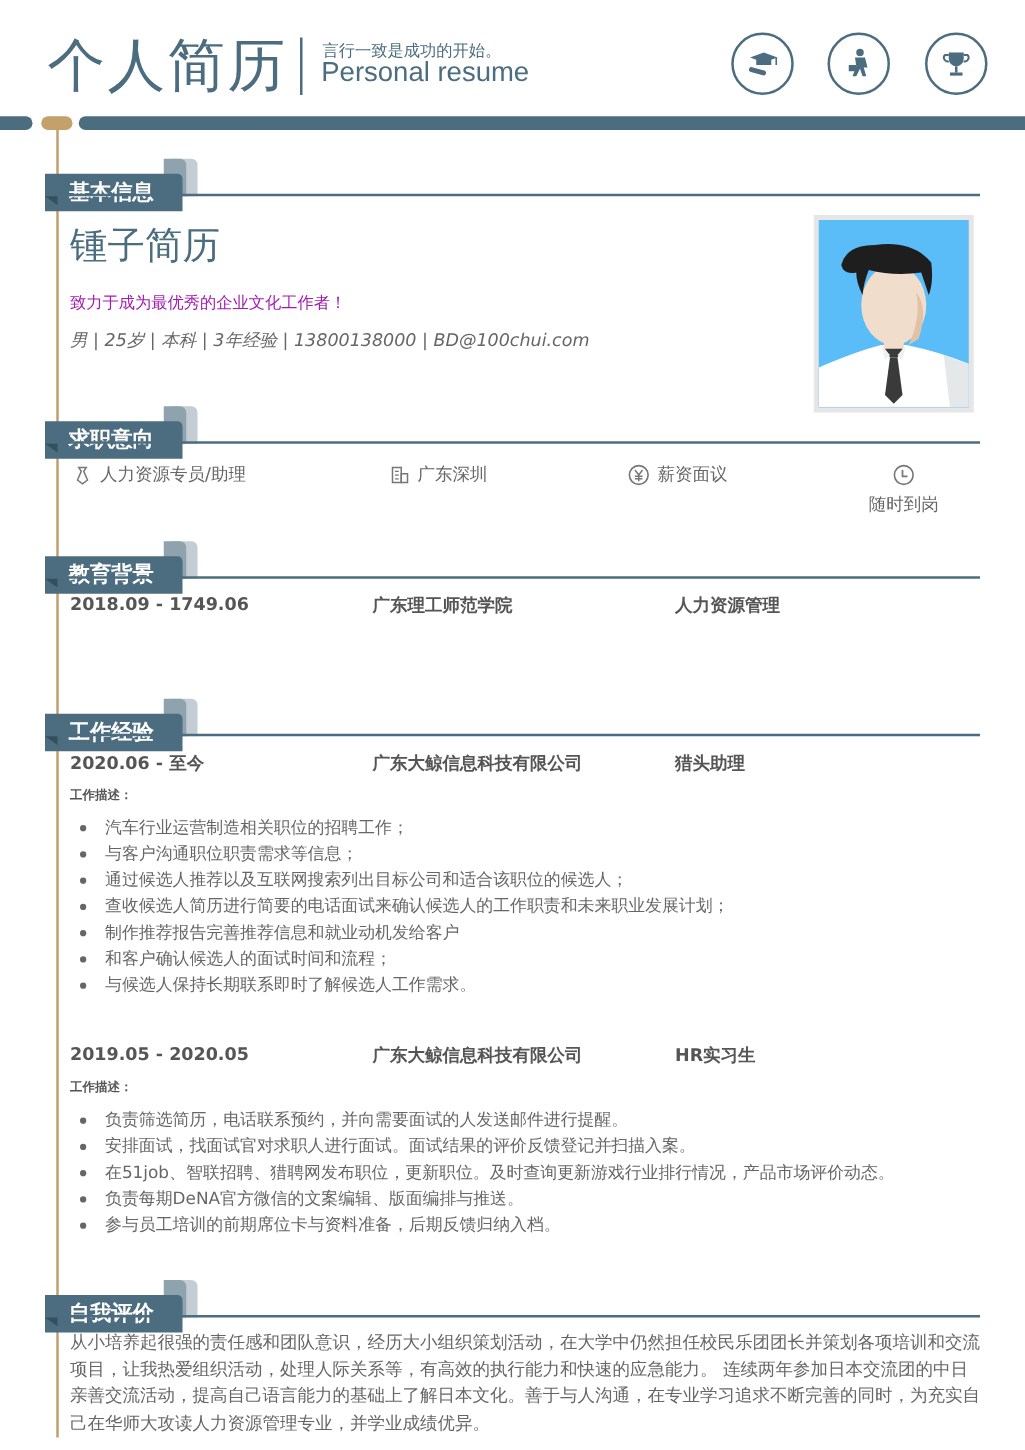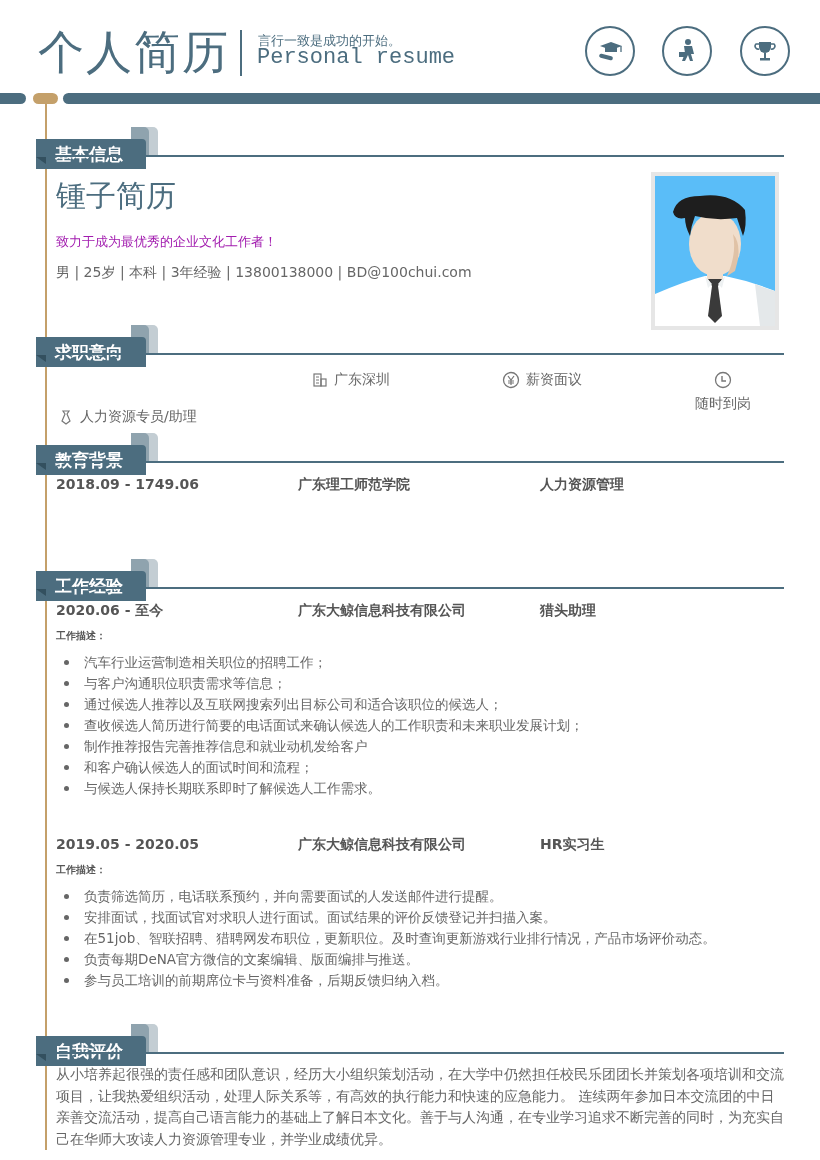--- a/index.html
+++ b/index.html
@@ -2,35 +2,35 @@
 <html><head>
 <meta charset="utf-8">
 <style>
   html, body { margin:0; padding:0; }
   body { width:820px; height:1160px; background:#fff; position:relative; overflow:hidden;
          font-family:"DejaVu Sans","Liberation Sans",sans-serif; color:#595959; }
   .abs { position:absolute; }
   .title-cn { left:38px; top:22px; font-size:46px; color:#4c6d7f; letter-spacing:2px; line-height:60px; }
   .title-sep { left:240px; top:30px; width:2px; height:46px; background:#4c6d7f; }
   .motto { left:258px; top:32px; font-size:13px; color:#4c6d7f; }
-  .title-en { left:257px; top:45px; font-size:22px; color:#4c6d7f; font-family:Liberation Mono, monospace; }
+  .title-en { left:257px; top:45px; font-size:22px; color:#4c6d7f; font-family:Liberation Sans, sans-serif; }
   .circ { width:46px; height:46px; border:2px solid #4c6d7f; border-radius:50%; top:26px; display:flex; align-items:center; justify-content:center; box-sizing:border-box; width:50px; height:50px; }
   .bar-left { left:0; top:93px; width:26px; height:11px; background:#4c6d7f; border-radius:0 6px 6px 0; }
   .bar-gold { left:33px; top:93px; width:25px; height:11px; background:#c4a06a; border-radius:6px; }
   .bar-main { left:63px; top:93px; width:757px; height:11px; background:#4c6d7f; border-radius:6px 0 0 6px; }
   .vline { left:45px; top:104px; width:2px; height:1046px; background:#c4a06a; }
   .sec { left:36px; width:748px; height:34px; }
   .sec .tab-back { position:absolute; left:100px; top:0; width:22px; height:30px; background:#c3cdd3; border-radius:0 5px 0 0; }
   .sec .tab-mid { position:absolute; left:95px; top:0; width:18px; height:30px; background:#8fa3ae; border-radius:0 5px 0 0; }
   .sec .tab { position:absolute; left:0; top:12px; width:110px; height:30px; background:#4c6d7f; color:#fff; font-weight:bold; font-size:17px; line-height:30px; padding-left:19px; box-sizing:border-box; border-radius:0 4px 0 0; }
   .sec .rule { position:absolute; left:0; top:28px; width:748px; height:2px; background:#4c6d7f; }
   .sec .fold { position:absolute; left:0; top:30px; width:0; height:0; border-top:7px solid #33505f; border-left:10px solid transparent; }
   .name { left:56px; top:176px; font-size:30px; color:#4c6d7f; }
   .slogan { left:56px; top:233px; font-size:13px; color:#a21caf; }
-  .contacts { left:56px; top:264px; font-size:14px; color:#666; }
+  .contacts { left:56px; top:264px; font-size:14px; color:#666;font-style:italic; }
   .photo { left:651px; top:172px; width:128px; height:158px; background:#e6e6e6; }
   .photo .bg { position:absolute; left:4px; top:4px; width:120px; height:150px; background:#5abdf8; overflow:hidden; }
   .intent { top:371px; font-size:14px; color:#666; display:flex; align-items:center; gap:6px; }
   .intent svg { width:16px; height:16px; }
   .row { font-size:14px; font-weight:bold; color:#555; }
   .desc-label { left:56px; font-size:10px; font-weight:bold; color:#555; }
   ul.bul { position:absolute; left:58px; margin:4px; padding:0; list-style:none; font-size:13.5px; color:#666; }
   ul.bul li { height:21px; line-height:21px; position:relative; padding-left:22px; }
   ul.bul li::before { content:""; position:absolute; left:2px; top:8px; width:5px; height:5px; border-radius:50%; background:#666; }
   .self { left:56px; top:1064px; width:730px; font-size:14px; color:#666; line-height:21.5px; }
@@ -98,21 +98,21 @@
   </div>
 </div>
 
 <div class="abs sec" style="top:325px;">
   <div class="tab-back"></div>
     <div class="tab-mid"></div>
   <div class="tab">求职意向</div>
   <div class="rule"></div>
     <div class="fold"></div>
 </div>
-<div class="abs intent" style="left:58px;margin-top:37px;">
+<div class="abs intent" style="left:58px;">
   <svg viewBox="0 0 16 16">
       <path d="M5 2 h6 l-2 3 l3 7 l-4 3 l-4 -3 l3 -7 z" fill="none" stroke="#777" stroke-width="1.2"></path>
     </svg>
   <span>人力资源专员/助理</span>
 </div>
 <div class="abs intent" style="left:312px;">
   <svg viewBox="0 0 16 16">
       <rect x="2" y="2" width="7" height="12" fill="none" stroke="#777" stroke-width="1.2"></rect>
       <rect x="9" y="7" width="5" height="7" fill="none" stroke="#777" stroke-width="1.2"></rect>
       <path d="M4 5h3M4 8h3M4 11h3" stroke="#777"></path>

